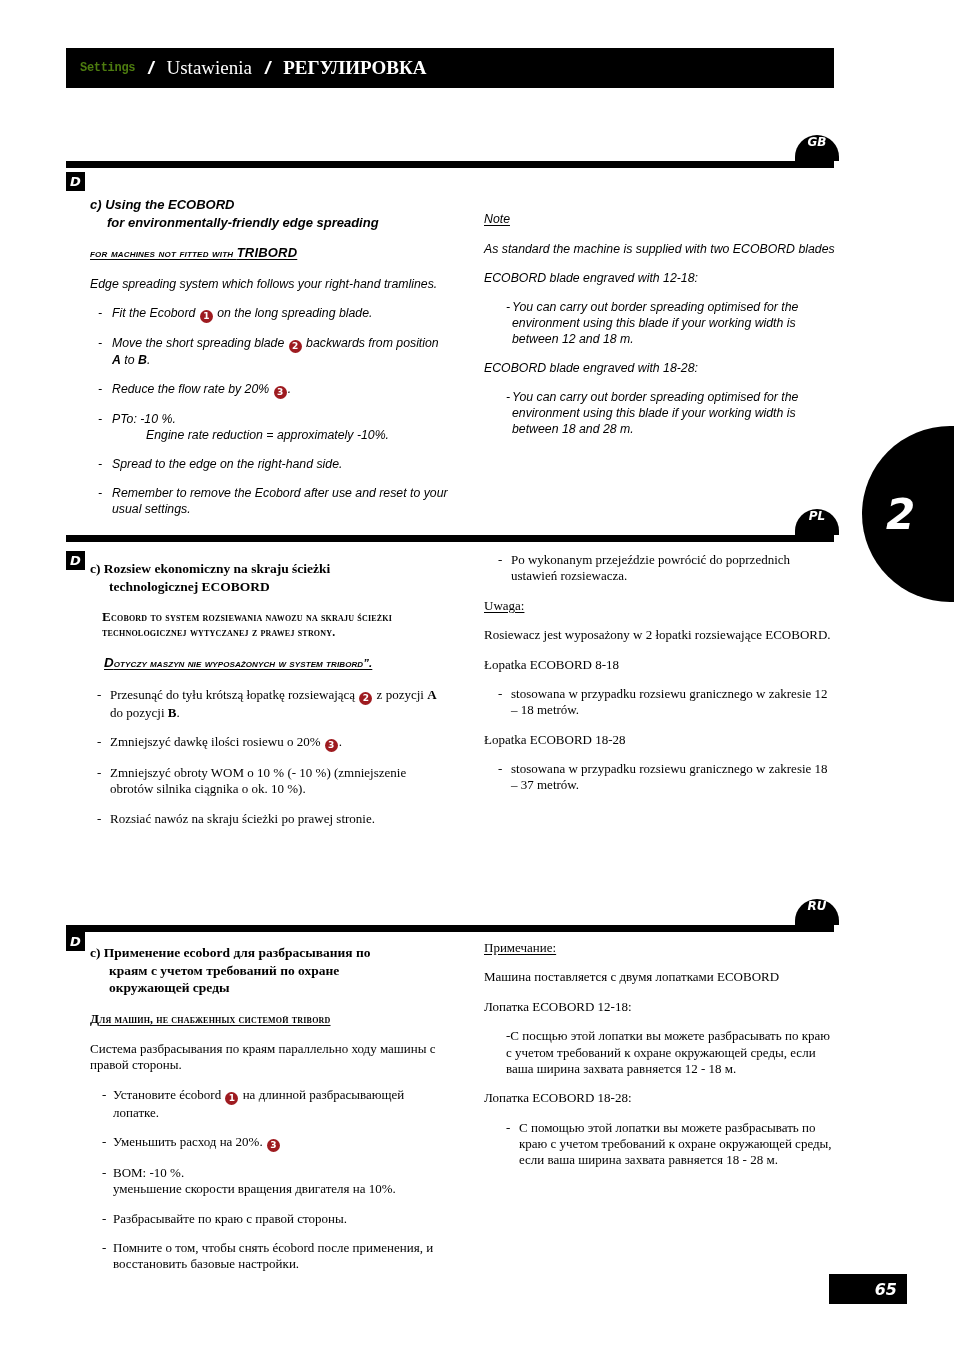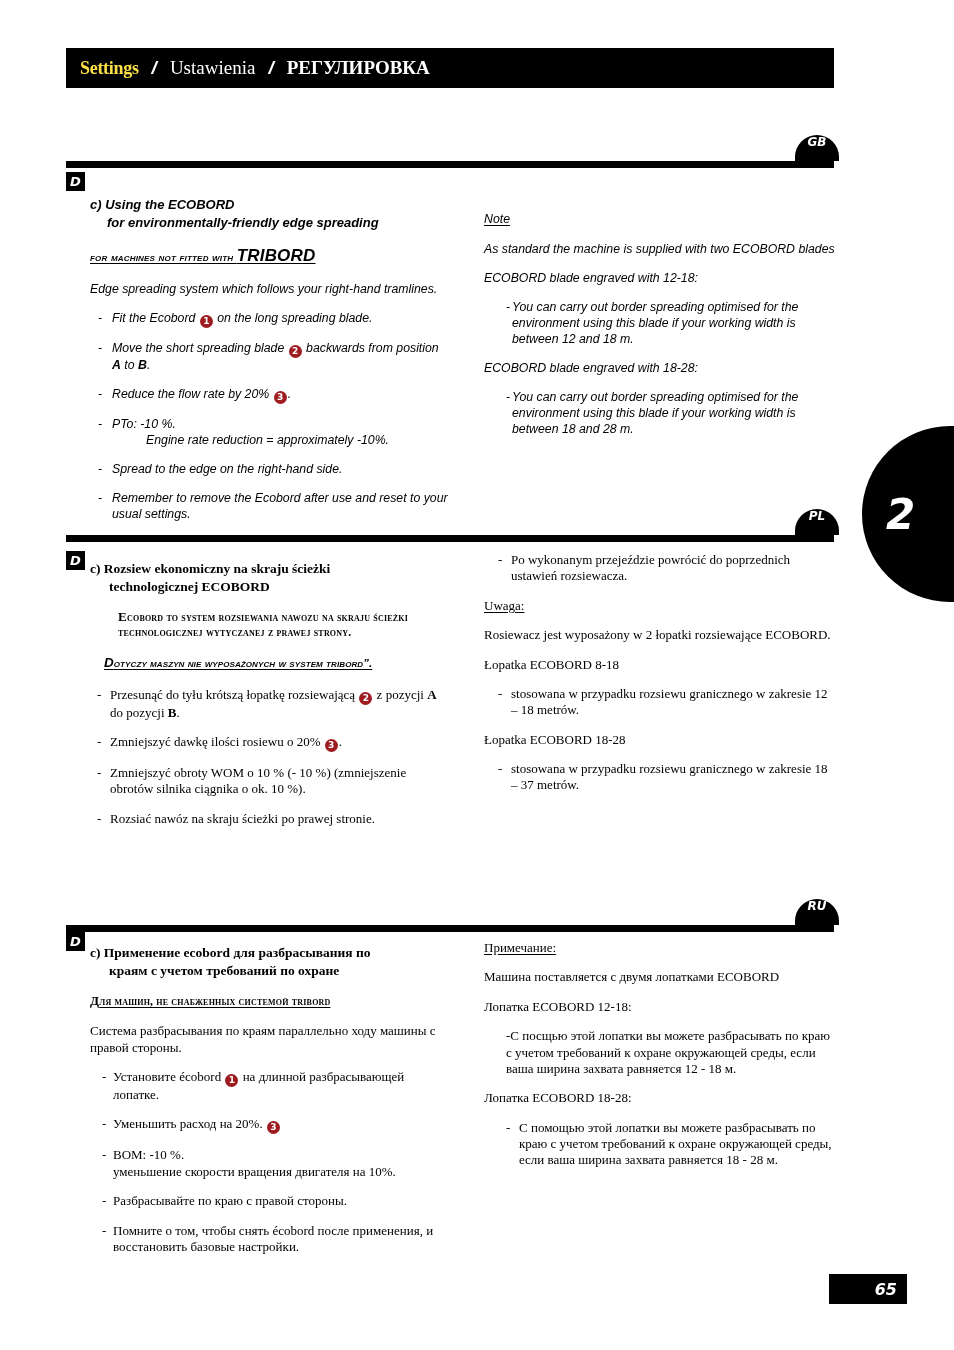--- a/index.html
+++ b/index.html
@@ -28,24 +28,24 @@
     top: 48px;
     width: 768px;
     height: 40px;
     background: #000000;
     display: flex;
     align-items: center;
     padding-left: 14px;
     box-sizing: border-box;
   }
   .title-en {
-    color: #fde047;
-    font-family: Liberation Serif, serif;
-    font-weight: bold;
-    font-size: 18px;
+    color: #4d7c0f;
+    font-family: Liberation Mono, monospace;
+    font-weight: bold;
+    font-size: 12px;
     letter-spacing: -0.3px;
   }
   .title-sep {
     color: #ffffff;
     font-family: "Liberation Sans", sans-serif;
     font-weight: bold;
     font-style: italic;
     font-size: 19px;
     margin: 0 13px;
   }
@@ -112,21 +112,21 @@
     font-weight: bold; font-style: italic; font-size: 13px;
     line-height: 1.36; margin-bottom: 14px;
   }
   .gb .hd .l2 { display: block; padding-left: 17px; }
   .gb .subhd {
     font-weight: bold; font-style: italic; font-size: 11.5px;
     font-variant: small-caps; text-transform: lowercase;
     text-decoration: underline; text-underline-offset: 2px;
     margin-bottom: 15px; letter-spacing: 0.2px;
   }
-  .gb .subhd .big { font-size: 17px; text-transform: uppercase; font-variant: normal; }
+  .gb .subhd .big { font-size: 13px; text-transform: uppercase; font-variant: normal; }
   .gb p { font-style: italic; margin: 0 0 13px 0; }
   .gb ul { list-style: none; margin: 0; padding: 0; }
   .gb li {
     font-style: italic; position: relative;
     padding-left: 22px; margin-bottom: 13px;
   }
   .gb li::before {
     content: "-"; position: absolute; left: 8px; top: 0; font-style: italic;
   }
   .gb .indent { display: block; padding-left: 34px; }
@@ -283,21 +283,21 @@
   <div class="rule" style="top:535px;"></div>
   <div class="d-badge" style="left:66px; top:551px;">
     <span>D</span>
   </div>
 
   <div class="col-left sf" style="top:560px;">
     <div class="hd">
       <span>c)  Rozsiew ekonomiczny na skraju ścieżki</span>
       <span class="l2">technologicznej ECOBORD</span>
     </div>
-    <div class="caps" style="margin-left:28px;"><span class="big">E</span><span>cobord to system rozsiewania nawozu na skraju ścieżki technologicznej wytyczanej z prawej strony.</span></div>
+    <div class="caps" style="margin-left:12px;"><span class="big">E</span><span>cobord to system rozsiewania nawozu na skraju ścieżki technologicznej wytyczanej z prawej strony.</span></div>
     <div class="italcaps"><span class="big">D</span><span>otyczy maszyn nie wyposażonych w system TRIBORD”.</span></div>
     <ul>
       <li><span>Przesunąć do tyłu krótszą łopatkę rozsiewającą </span><span class="cn">2</span><span> z pozycji <b>A</b> do pozycji <b>B</b>.</span></li>
       <li><span>Zmniejszyć dawkę ilości rosiewu o 20% </span><span class="cn">3</span><span>.</span></li>
       <li>Zmniejszyć obroty WOM o 10 % (- 10 %) (zmniejszenie obrotów silnika ciągnika o ok. 10 %).</li>
       <li>Rozsiać nawóz na skraju ścieżki po prawej stronie.</li>
     </ul>
   </div>
 
   <div class="col-right sf" style="top:552px;">
@@ -321,20 +321,21 @@
   </div>
   <div class="rule" style="top:925px;"></div>
   <div class="d-badge" style="left:66px; top:932px;">
     <span>D</span>
   </div>
 
   <div class="col-left sf" style="top:944px;">
     <div class="hd">
       <span>c) Применение ecobord для разбрасывания по</span>
       <span class="l2">краям с учетом требований по охране</span>
+      <span class="l2">окружающей среды</span>
     </div>
     <div class="caps ul"><span class="big">Д</span><span>ля машин, не снабженных системой TRIBORD</span></div>
     <p>Система разбрасывания по краям параллельно ходу машины с правой стороны.</p>
     <ul class="tight" style="margin-left:10px;">
       <li><span>Установите écobord </span><span class="cn">1</span><span> на длинной разбрасывающей лопатке.</span></li>
       <li><span>Уменьшить расход на 20%. </span><span class="cn">3</span><span></span></li>
       <li><span>ВОМ: -10 %.</span><span style="display:block">уменьшение скорости вращения двигателя на 10%.</span></li>
       <li>Разбрасывайте по краю с правой стороны.</li>
       <li>Помните о том, чтобы снять écobord после применения, и восстановить базовые настройки.</li>
     </ul>

